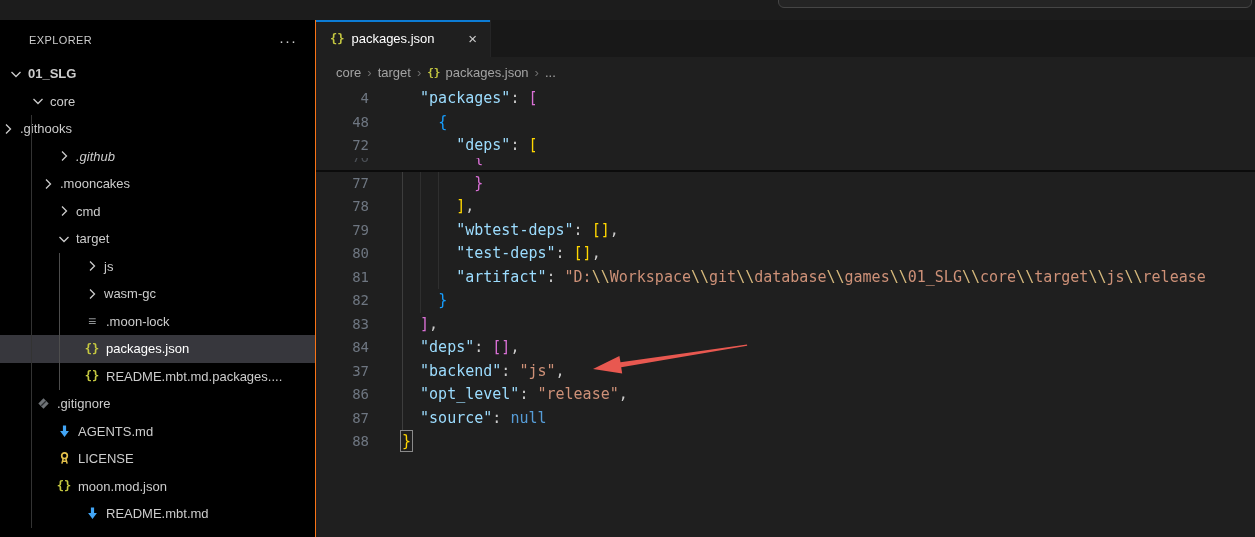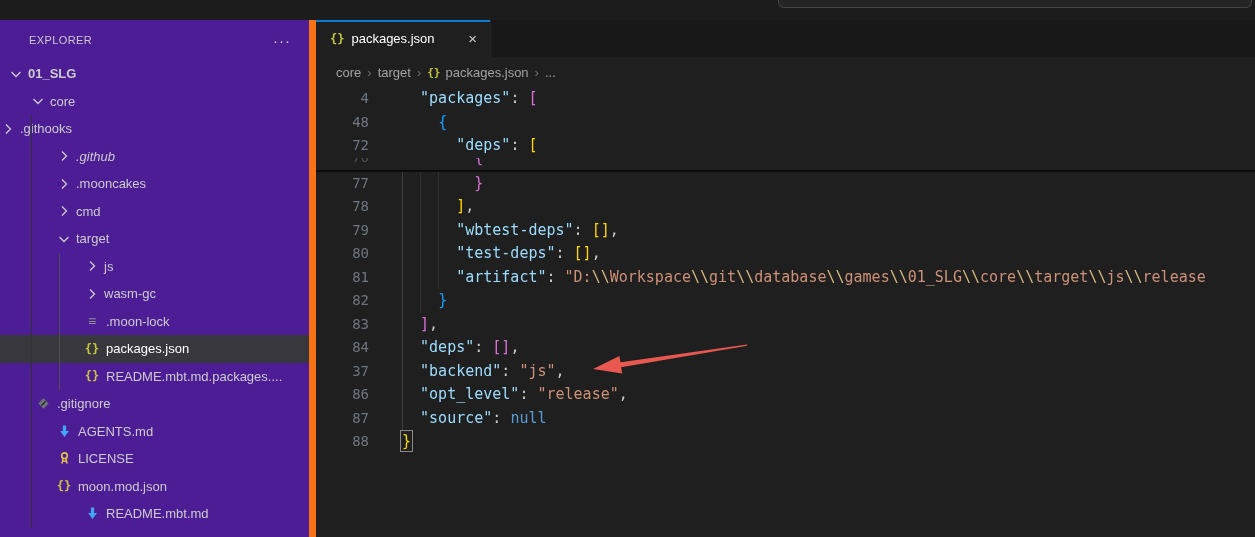--- a/index.html
+++ b/index.html
@@ -8,22 +8,22 @@
   .app { position:relative; width:1255px; height:537px; }
 
   
   .titlebar { position:relative; height:20px; background:#1c1c1c; overflow:hidden; }
   .cmdcenter { position:absolute; left:778px; top:-14px; width:474px; height:22px;
                background:#242424; border:1px solid #454545; border-radius:6px; }
 
   .main { display:flex; height:517px; }
 
   
-  .sidebar { position:relative; width:316px; height:517px; background:#4c1d95;
-             border-right:7px solid #f97316; flex:none; overflow:hidden; }
+  .sidebar { position:relative; width:316px; height:517px; background:#000000;
+             border-right:1px solid #f97316; flex:none; overflow:hidden; }
   .explorer-header { height:40px; display:flex; align-items:center;
                      justify-content:space-between; padding:0 18px 0 29px; }
   .explorer-title { font-size:11px; color:#cccccc; letter-spacing:.4px; }
   .explorer-actions { color:#cccccc; font-size:15px; letter-spacing:1px; cursor:pointer; }
   .tree { position:relative; }
   .row { height:27.5px; display:flex; align-items:center; color:#cccccc;
          font-size:13px; cursor:pointer; white-space:nowrap; }
   .row.selected { background:#37373d; color:#ffffff; }
   .row .chev { width:16px; height:16px; flex:none; margin-right:4px;
                display:flex; align-items:center; justify-content:center; }
@@ -125,21 +125,21 @@
           <span class="lbl">.githooks</span>
         </div>
         <div class="row" style="padding-left:56px;font-style:italic;">
           <span class="chev">
               <svg width="16" height="16" viewBox="0 0 16 16">
                 <path d="M6 3.5L10.5 8 6 12.5" fill="none" stroke="#cccccc" stroke-width="1.3"></path>
               </svg>
             </span>
           <span class="lbl">.github</span>
         </div>
-        <div class="row" style="padding-left:56px;">
+        <div class="row" style="padding-left:40px;">
           <span class="chev">
               <svg width="16" height="16" viewBox="0 0 16 16">
                 <path d="M6 3.5L10.5 8 6 12.5" fill="none" stroke="#cccccc" stroke-width="1.3"></path>
               </svg>
             </span>
           <span class="lbl">.mooncakes</span>
         </div>
         <div class="row" style="padding-left:56px;">
           <span class="chev">
               <svg width="16" height="16" viewBox="0 0 16 16">

